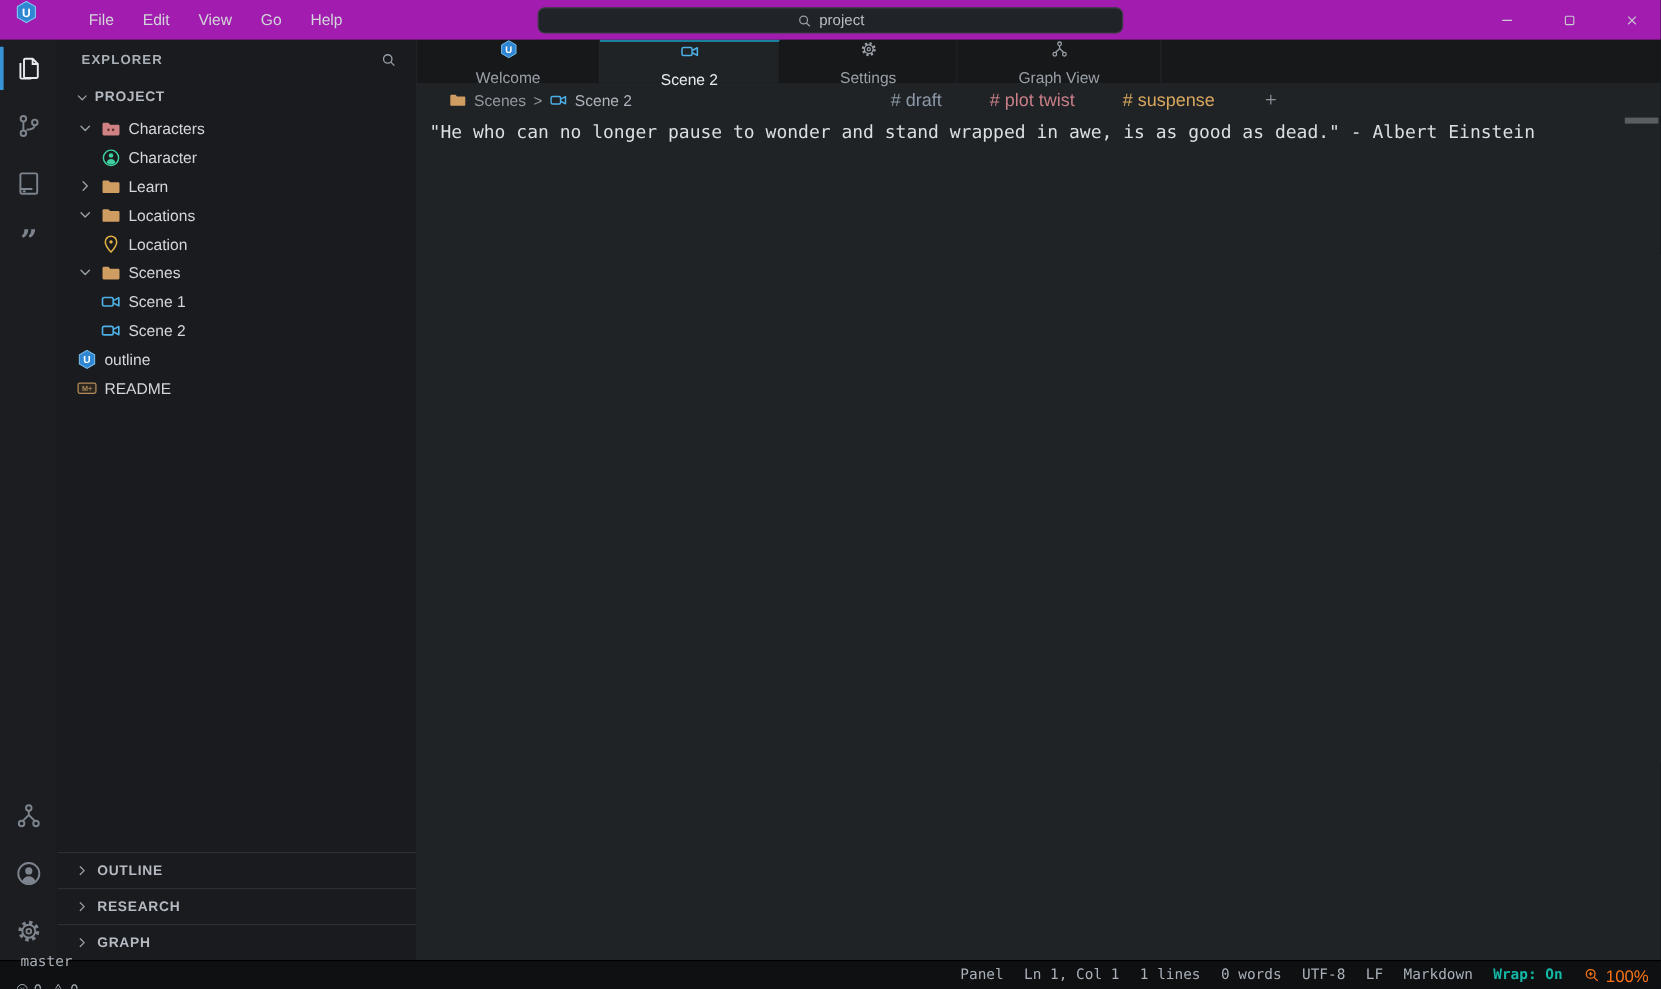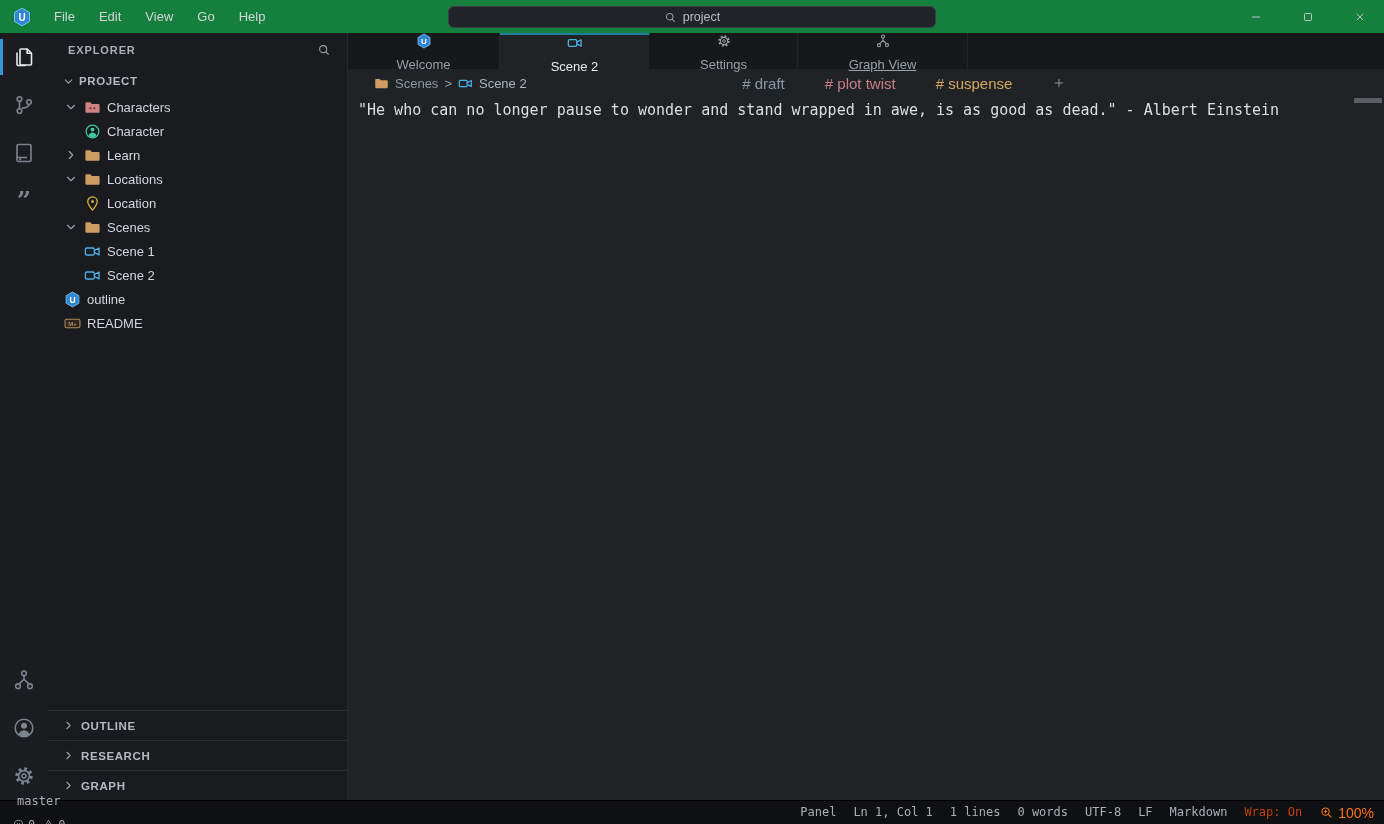--- a/index.html
+++ b/index.html
@@ -1,21 +1,21 @@
 <!DOCTYPE html>
 <html style="--accent: #3794d6; --tab-accent: #1d7f9e; --tag-draft: #8b98a6; --tag-plot: #c87f88; --tag-suspense: #d8a75f; --folder: #cf9c62; --characters-folder: #d08282; --camera: #4db1e8; --character: #3ecf9f; --location: #e3b341; --git: #dd5b4e; --logo: #2f86d2; --markdown: #b08a5a;"><head>
 <meta charset="utf-8">
 <style>
   * { margin:0; padding:0; box-sizing:border-box; }
   html,body { width:1384px; height:824px; overflow:hidden; background:#131518;
     font-family:"Liberation Sans","DejaVu Sans",sans-serif; -webkit-font-smoothing:antialiased; }
 
   
-  .titlebar { position:relative; height:33px; display:flex; align-items:center;
-    background:#15803d; color:#d2d5d9; font-size:13px; }
+  .titlebar { position:relative; height:33px; display:flex; 
+    background:#a21caf; color:#d2d5d9; font-size:13px;gap:20px; }
   .logo { width:20px; height:20px; margin:0 10px 0 12px; flex:0 0 auto; }
   .menus { display:flex; }
   .menu-item { padding:0 12px; line-height:33px; cursor:default; }
   .cmd-box { position:absolute; left:50%; top:6px; transform:translateX(-50%);
     width:488px; height:22px; background:#202327; border:1px solid #3b3f45; border-radius:6px;
     display:flex; align-items:center; justify-content:center; gap:6px; color:#b9bdc3; font-size:12.5px; }
   .cmd-box .ic { width:13px; height:13px; color:#9aa0a8; }
   .win-controls { margin-left:auto; display:flex; align-items:center; gap:36px; padding-right:16px; }
   .win-btn { width:16px; height:16px; color:#c9ccd1; display:flex; align-items:center; justify-content:center; }
   .win-btn svg { width:14px; height:14px; }
@@ -56,21 +56,21 @@
   .sb-panel svg, .sb-section svg { width:13px; height:13px; color:#9aa0a8; }
 
   
   .editor-group { flex:1; display:flex; flex-direction:column; background:#202326; min-width:0; }
   .tabbar { height:36px; background:#17181a; display:flex; }
   .tab { display:flex; align-items:center; gap:8px; padding:0 16px; font-size:13px; color:#9aa0a8;
     border-right:1px solid #232528; background:#17181a; cursor:default;flex-direction:column; }
   .tab .tab-ic { width:16px; height:16px; flex:0 0 auto; }
   .tab.active { background:#202326; color:#e8eaed; border-top:2px solid var(--tab-accent); border-right-color:#17181a; }
   .tab .close { width:15px; height:15px; color:#8a9097; margin-left:16px; }
-  .tab.w-welcome{ width:152px; } .tab.w-scene{ width:150px; } .tab.w-settings{ width:148px; } .tab.w-graph{ width:170px;text-decoration:underline; }
+  .tab.w-welcome{ width:152px; } .tab.w-scene{ width:150px; } .tab.w-settings{ width:148px; } .tab.w-graph{ width:170px; }
 
   
   .crumbbar { height:28px; display:flex; align-items:center; padding:0 12px 0 26px; font-size:13px; }
   .crumb { display:flex; align-items:center; gap:6px; color:#9298a0; }
   .crumb .ic { width:15px; height:15px; }
   .crumb .cur { color:#aeb4bc; }
   .tagwrap { display:flex; align-items:center; gap:40px; margin:0 auto; padding-right:90px; font-size:15px; }
   .tag-add { color:#8f959d; width:14px; height:14px; }
   .toolbar-right { display:flex; align-items:center; gap:15px; }
   .sel-status { position:relative; }
@@ -88,21 +88,21 @@
   .editor-line { font-family:"DejaVu Sans Mono","Liberation Mono",monospace; font-size:15px; color:#dcdfe2; white-space:pre; }
   .scroll-thumb { position:absolute; top:1px; right:2px; width:28px; height:5px; background:#5a5e63; }
 
   
   .statusbar { height:24px; background:#0e1012; border-top:1px solid #000; display:flex; align-items:center;
     padding:0 10px 0 12px; font-family:"DejaVu Sans Mono","Liberation Mono",monospace; font-size:12px; color:#a9b0b8; }
   .sb-left { display:flex; align-items:center; gap:10px;flex-direction:column; }
   .diag { display:flex; align-items:center; gap:3px; }
   .diag svg { width:13px; height:13px; }
   .sb-right { margin-left:auto; display:flex; gap:17px; }
-  .dim { color:#c2410c; }
+  .dim { color:#14b8a6;font-weight:bold; }
   .zoom-item { display:flex; align-items:center; gap:4px; font-family:"Liberation Sans","DejaVu Sans",sans-serif;
     font-size:14px; color:#f97316; }
   .zoom-item svg { width:15px; height:15px; }
 </style>
 </head>
 <body>
 
 <svg width="0" height="0" style="position:absolute" aria-hidden="true">
   <defs>
     <symbol id="i-search" viewBox="0 0 24 24">

